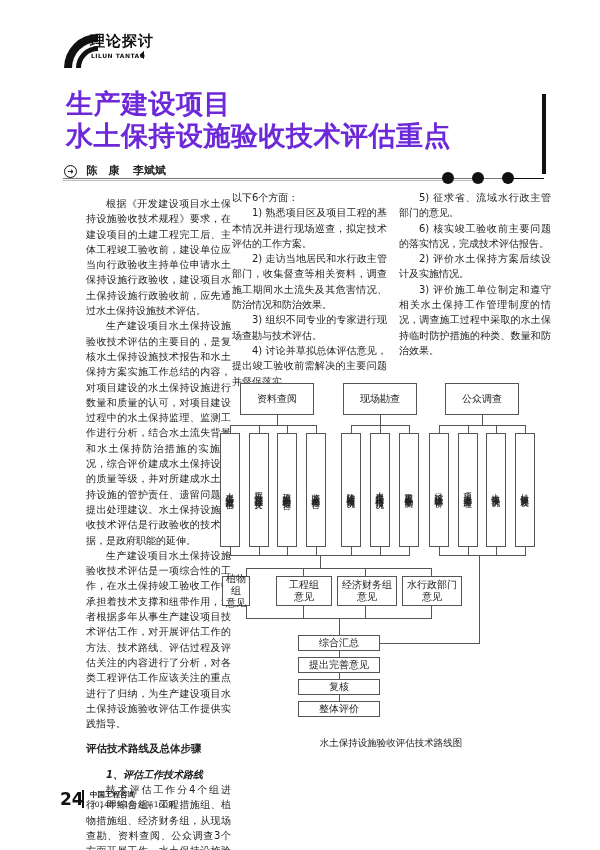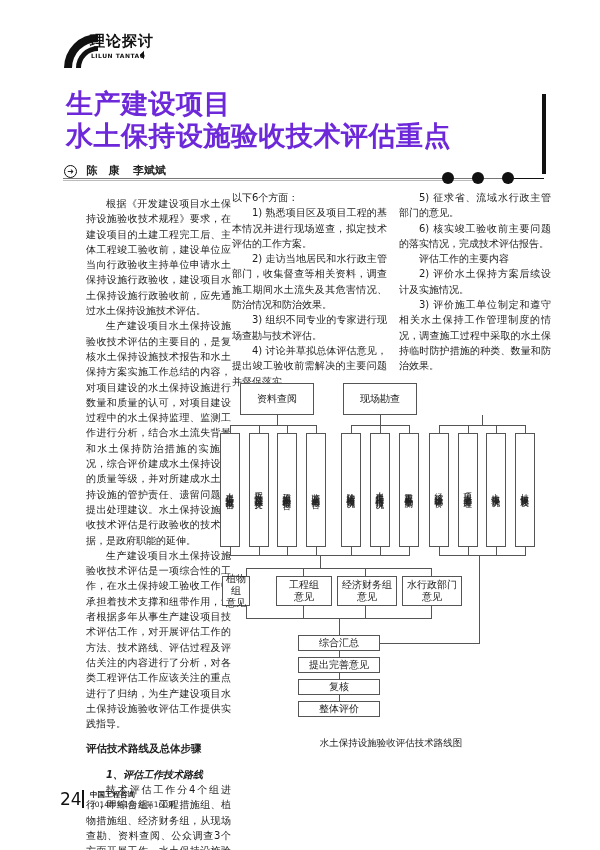--- a/index.html
+++ b/index.html
@@ -33,21 +33,21 @@
   .col3 { left: 399px; top: 190px; width: 152px; }
   .sec-head { font-weight: bold; font-size: 10.5px; margin: 10px 0 10px 0 !important; text-indent: 0 !important; }
   .sub-head { font-weight: bold; font-style: italic; }
   
   .fc { position: absolute; left: 226px; top: 375px; width: 330px; height: 380px; }
   .box { position: absolute; border: 1px solid #555; background: #fff; font-size: 10px; text-align: center; color: #222; display: flex; align-items: center; justify-content: center; box-sizing: border-box; }
   .vbox { writing-mode: vertical-rl; text-orientation: upright; letter-spacing: 1px; font-size: 8.5px; line-height: 1; }
   .ln { position: absolute; background: #555; }
   .caption { position: absolute; left: 0; top: 362px; width: 330px; text-align: center; font-size: 9.5px; color: #222; }
   
-  .pg { position: absolute; left: 60px; top: 789px; font-size: 17px; font-weight: normal; color: #111; }
+  .pg { position: absolute; left: 60px; top: 789px; font-size: 17px; font-weight: bold; color: #111; }
   .pgbar { position: absolute; left: 82px; top: 790px; width: 2px; height: 18px; background: #111; }
   .ft1 { position: absolute; left: 90px; top: 790px; font-size: 7.5px; font-weight: bold; color: #222; }
   .ft2 { position: absolute; left: 90px; top: 800px; font-size: 7.5px; color: #222; }
 </style>
 </head>
 <body>
 
 <svg class="logo-arc" viewBox="0 0 40 40">
   <path d="M4 38 A34 34 0 0 1 38 4 L38 12 A26 26 0 0 0 12 38 Z" fill="#111"></path>
   <path d="M16 38 A22 22 0 0 1 38 16 L38 21 A17 17 0 0 0 21 38 Z" fill="#111"></path>
@@ -86,29 +86,29 @@
   <p class="noindent">以下6个方面：</p>
   <p>1) 熟悉项目区及项目工程的基本情况并进行现场巡查，拟定技术评估的工作方案。</p>
   <p>2) 走访当地居民和水行政主管部门，收集督查等相关资料，调查施工期间水土流失及其危害情况、防治情况和防治效果。</p>
   <p>3) 组织不同专业的专家进行现场查勘与技术评估。</p>
   <p>4) 讨论并草拟总体评估意见，提出竣工验收前需解决的主要问题并督促落实。</p>
 </div>
 
 <div class="col col3">
   <p>5) 征求省、流域水行政主管部门的意见。</p>
   <p>6) 核实竣工验收前主要问题的落实情况，完成技术评估报告。</p>
-  <p>评估工作的主要内容</p>
   <p>2) 评价水土保持方案后续设计及实施情况。</p>
   <p>3) 评价施工单位制定和遵守相关水土保持工作管理制度的情况，调查施工过程中采取的水土保持临时防护措施的种类、数量和防治效果。</p>
 </div>
 
 <div class="fc">
 
   <div class="box" style="left:14px;top:8px;width:74px;height:32px">资料查阅</div>
   <div class="box" style="left:117px;top:8px;width:74px;height:32px">现场勘查</div>
+  <div class="box" style="left:219px;top:8px;width:74px;height:32px">公众调查</div>
 
   <div class="ln" style="left:51px;top:40px;width:1px;height:10px"></div>
   <div class="ln" style="left:154px;top:40px;width:1px;height:10px"></div>
   <div class="ln" style="left:256px;top:40px;width:1px;height:10px"></div>
 
   <div class="ln" style="left:4px;top:50px;width:86px;height:1px"></div>
   <div class="ln" style="left:125px;top:50px;width:58px;height:1px"></div>
   <div class="ln" style="left:213px;top:50px;width:86px;height:1px"></div>
 
   <div class="ln" style="left:4px;top:50px;width:1px;height:8px"></div>

